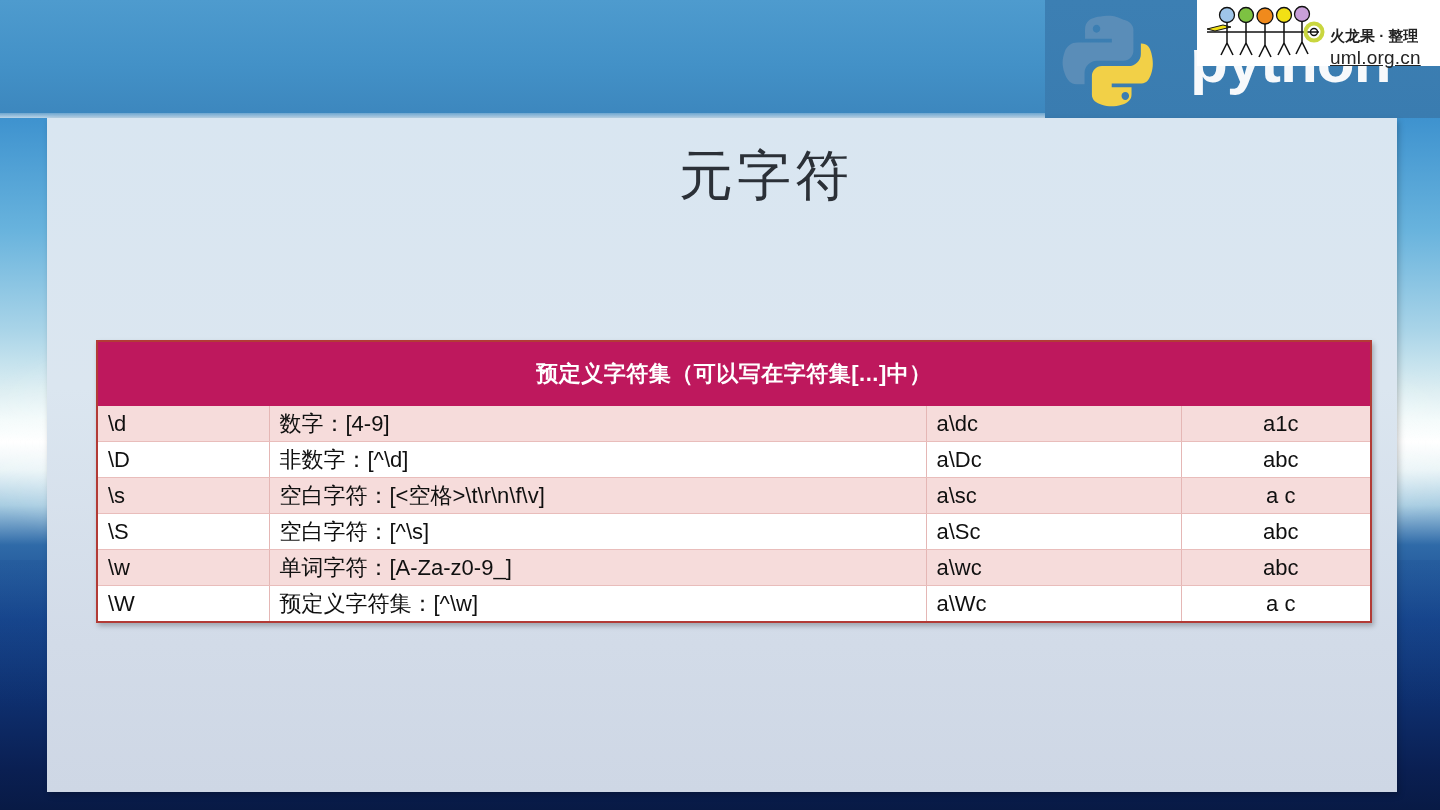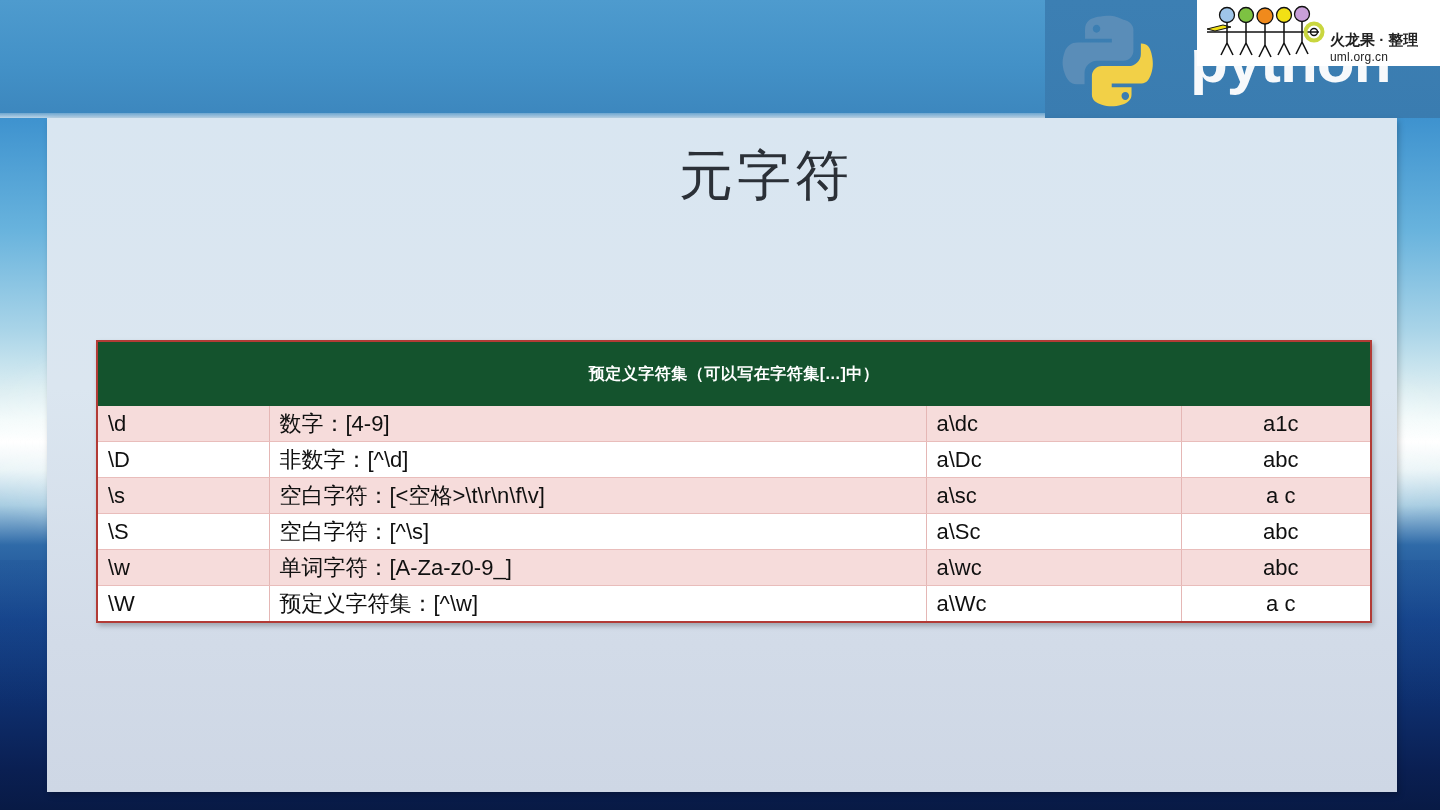--- a/index.html
+++ b/index.html
@@ -125,21 +125,21 @@
     padding: 3px 6px 3px 4px;
   }
   .wm-art { width: 124px; height: 56px; flex: 0 0 auto; }
   .wm-text {
     margin-left: 5px;
     line-height: 1.24;
     color: #232323;
     margin-top: 30px;
   }
   .wm-text .wm-l1 { font-size: 15px; font-weight: bold; white-space: nowrap; }
-  .wm-text .wm-l2 { font-size: 12px; white-space: nowrap; letter-spacing: .2px; }
+  .wm-text .wm-l2 { font-size: 19px; white-space: nowrap; letter-spacing: .2px; text-decoration: underline; }
 
   
   .content-panel {
     position: absolute;
     left: 47px; top: 118px;
     width: 1350px; height: 674px;
     background: linear-gradient(to bottom, #d9e6f1 0%, #dbe6f0 40%, #d2dbe8 78%, #ced7e5 100%);
     box-shadow: 2px 3px 6px rgba(0,0,0,.22);
   }
   .content-heading {
@@ -160,23 +160,23 @@
     left: 49px;   
     top: 222px;   
     width: 1274px;
     border-collapse: collapse;
     table-layout: fixed;
     background: #ffffff;
     box-shadow: 2px 3px 5px rgba(0,0,0,.25);
     border: 2px solid #b23b36;
   }
   .meta-table th.header-cell {
-    background: #14532d;
+    background: #be185d;
     color: #ffffff;
-    font-size: 16px;
+    font-size: 22px;
     font-weight: bold;
     height: 62px;
     letter-spacing: .5px;
     border: none;
   }
   .meta-table td {
     height: 35px;
     font-size: 22px;
     color: #101010;
     padding: 0 0 0 10px;

